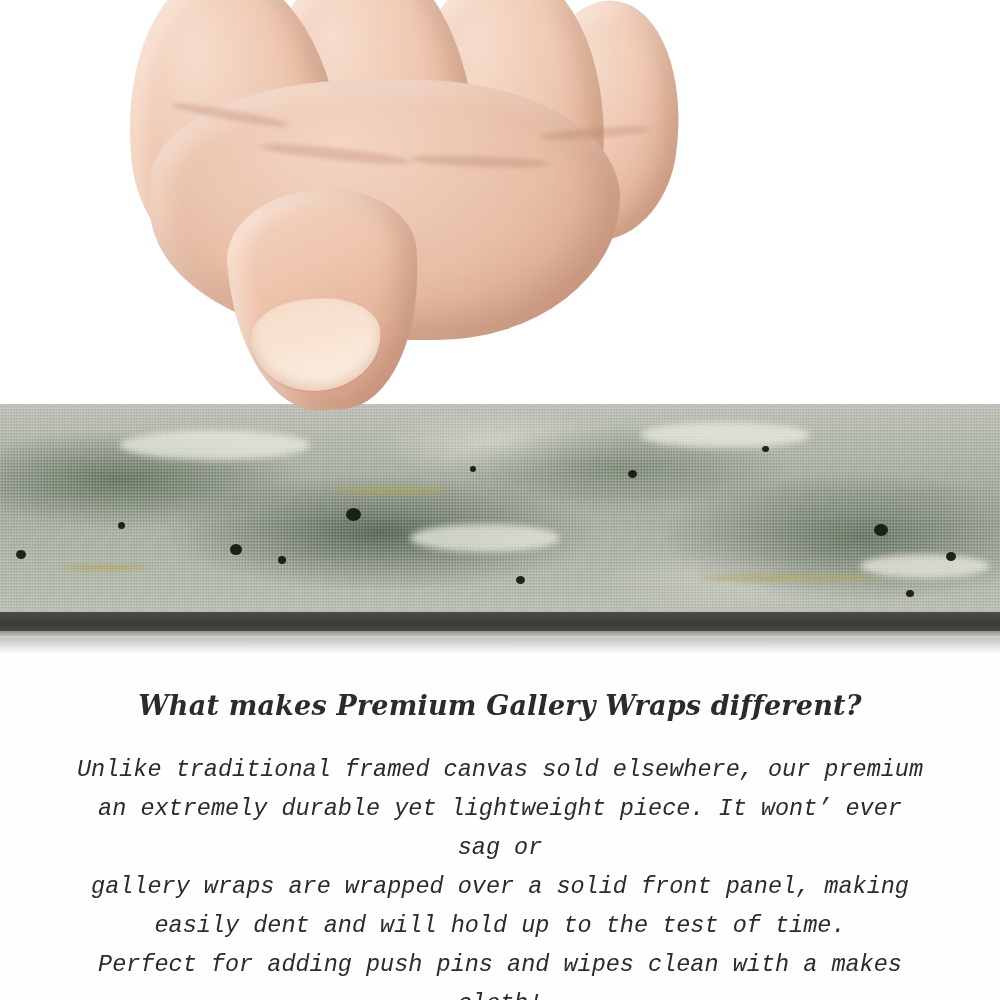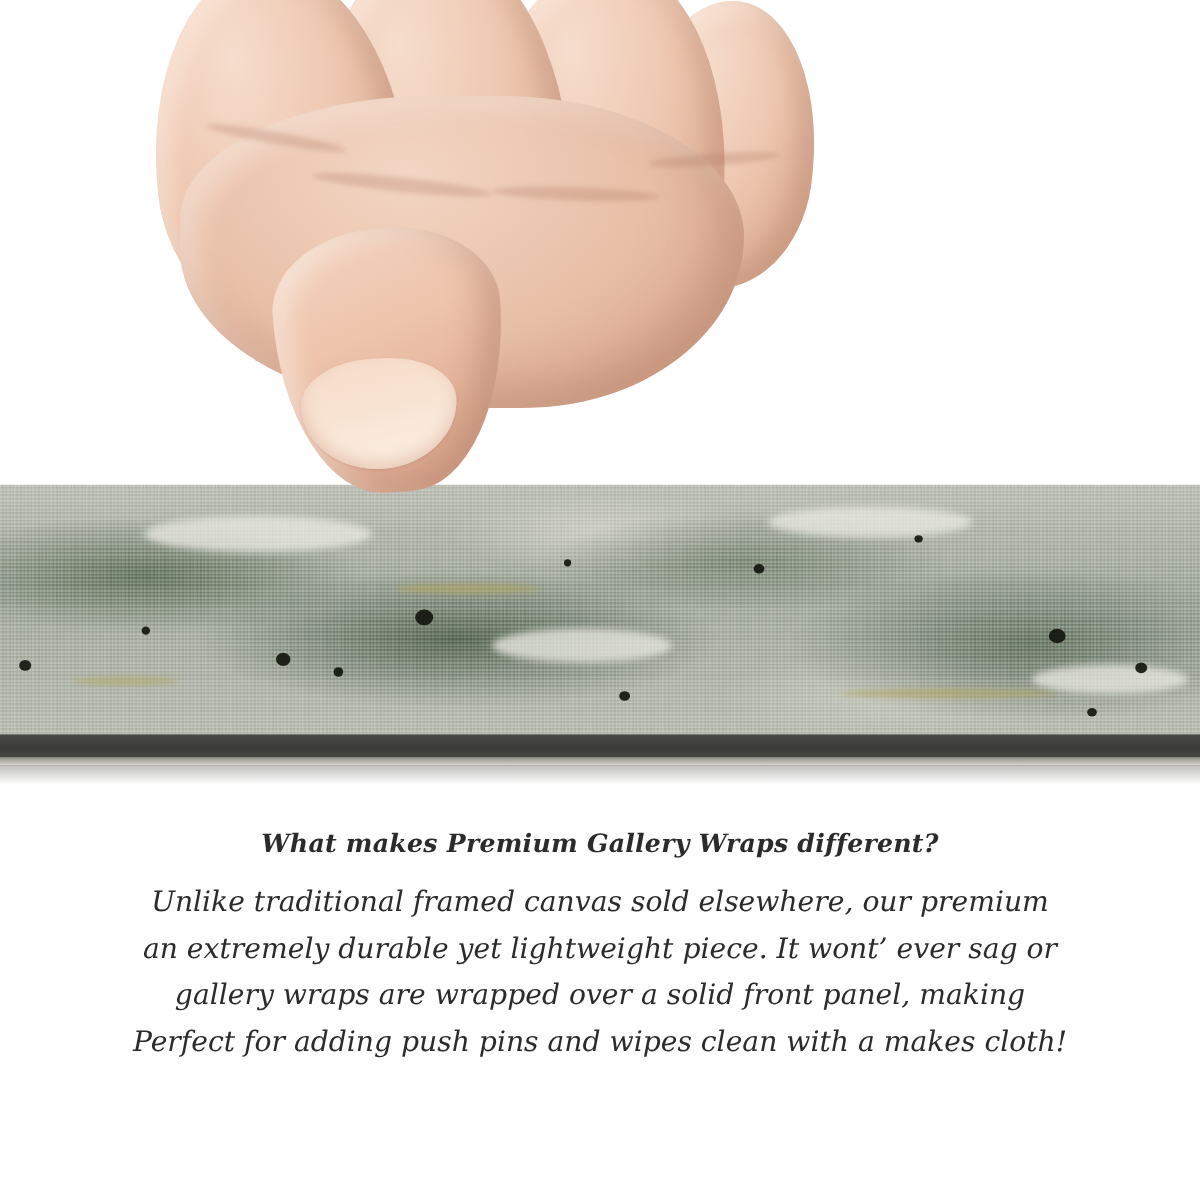--- a/index.html
+++ b/index.html
@@ -176,31 +176,31 @@
     position: absolute;
     left: 0;
     top: 690px;
     width: 1000px;
     text-align: center;
     color: #2b2b2b;
     font-family: "DejaVu Serif", serif;
     font-style: italic;
   }
   .caption-heading {
-    font-size: 21px;
+    font-size: 27px;
     font-weight: bold;
     letter-spacing: 0.2px;
-    margin-bottom: 17px;
+    margin-bottom: 29px;
   }
   .caption-body {
     font-size: 23.5px;
     line-height: 39px;
     padding: 0 70px;
   }
-  .caption-line { display: block; }
+  .caption-line { display: block; font-family: Liberation Mono, monospace; }
 </style>
 </head>
 <body>
 
 <div class="page">
 
   <div class="photo">
 
     <div class="hand">
       <div class="knuckle k4"></div>
@@ -246,17 +246,18 @@
     <div class="strip-bevel"></div>
     <div class="strip-shadow"></div>
   </div>
 
   <div class="caption">
     <div class="caption-heading">What makes Premium Gallery Wraps different?</div>
     <div class="caption-body">
       <span class="caption-line">Unlike traditional framed canvas sold elsewhere, our premium</span>
       <span class="caption-line">an extremely durable yet lightweight piece. It wont’ ever sag or</span>
       <span class="caption-line">gallery wraps are wrapped over a solid front panel, making</span>
+      <span class="caption-line">easily dent and will hold up to the test of time.</span>
       <span class="caption-line">Perfect for adding push pins and wipes clean with a makes cloth!</span>
     </div>
   </div>
 
 </div>
 
 </body></html>

